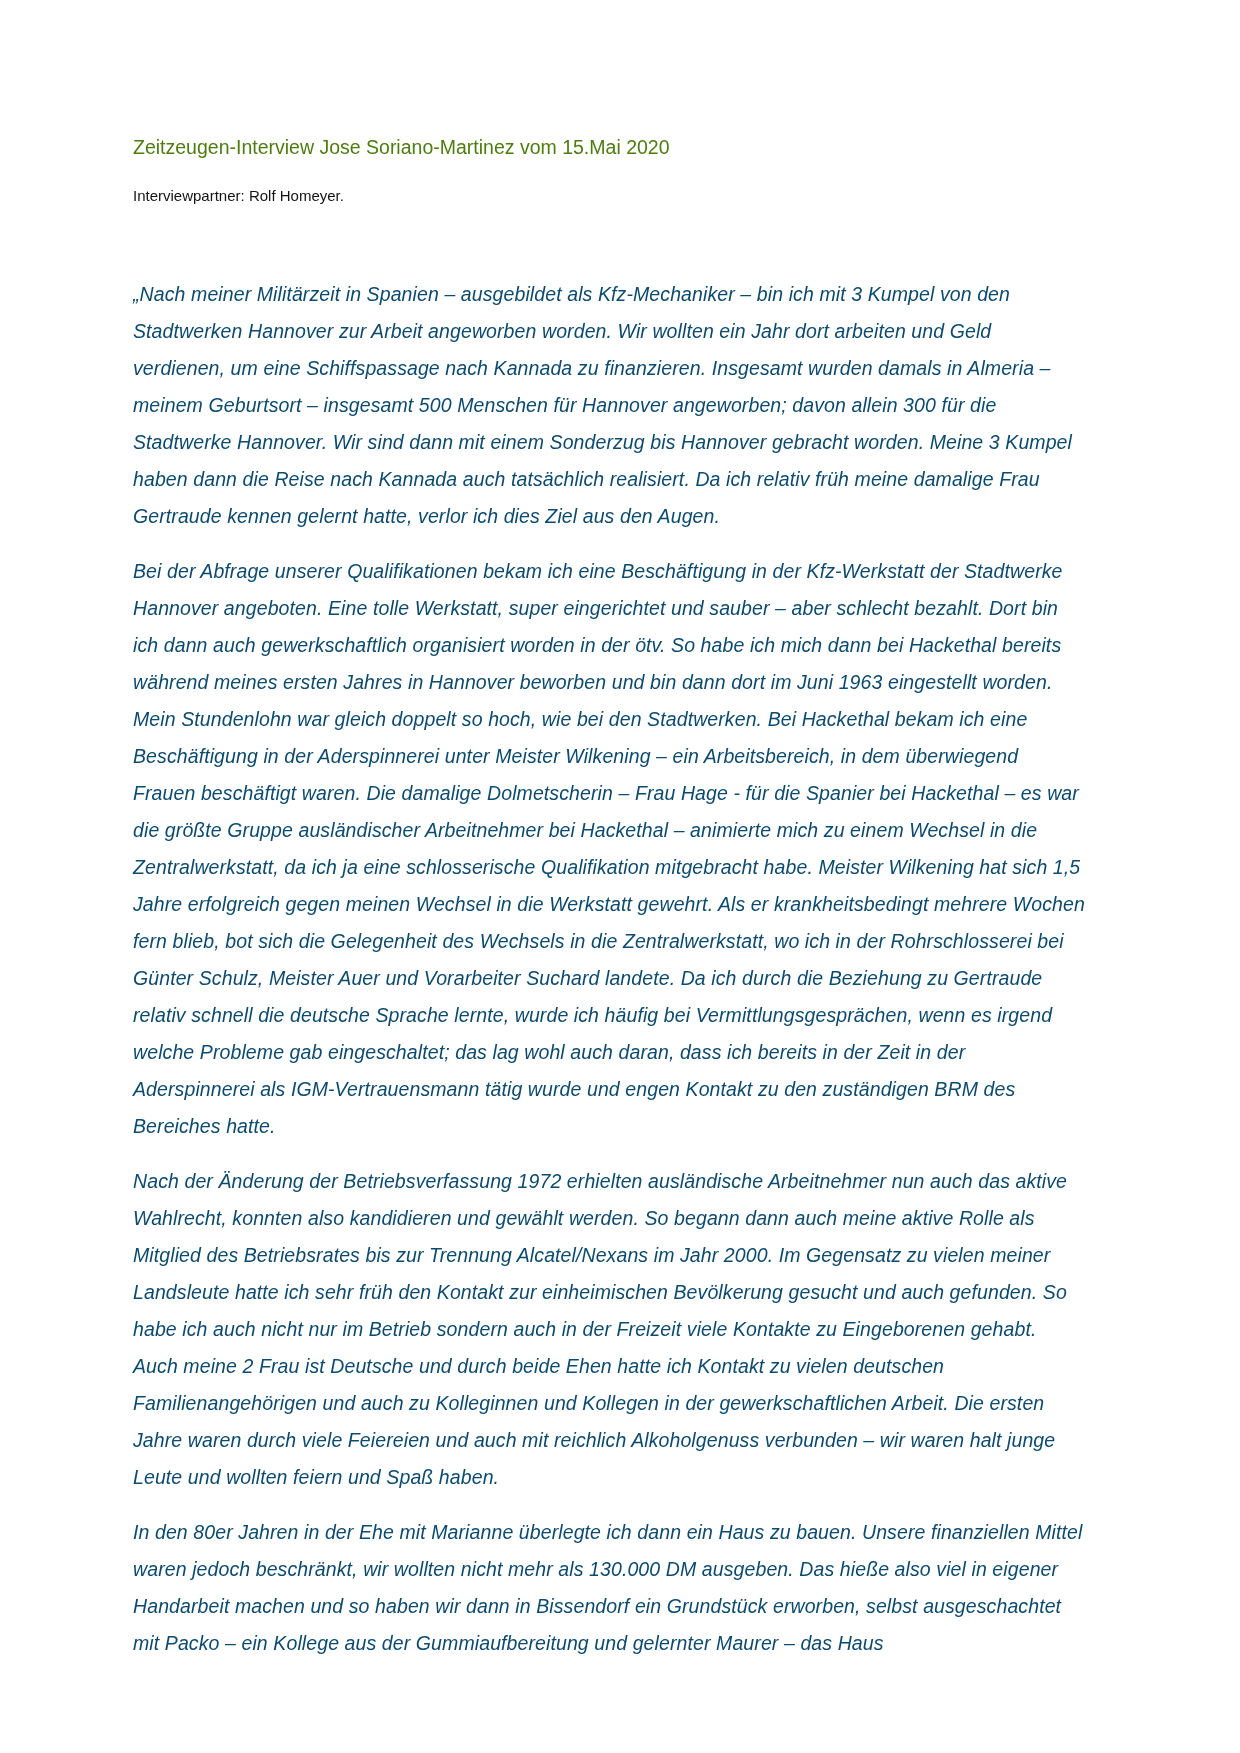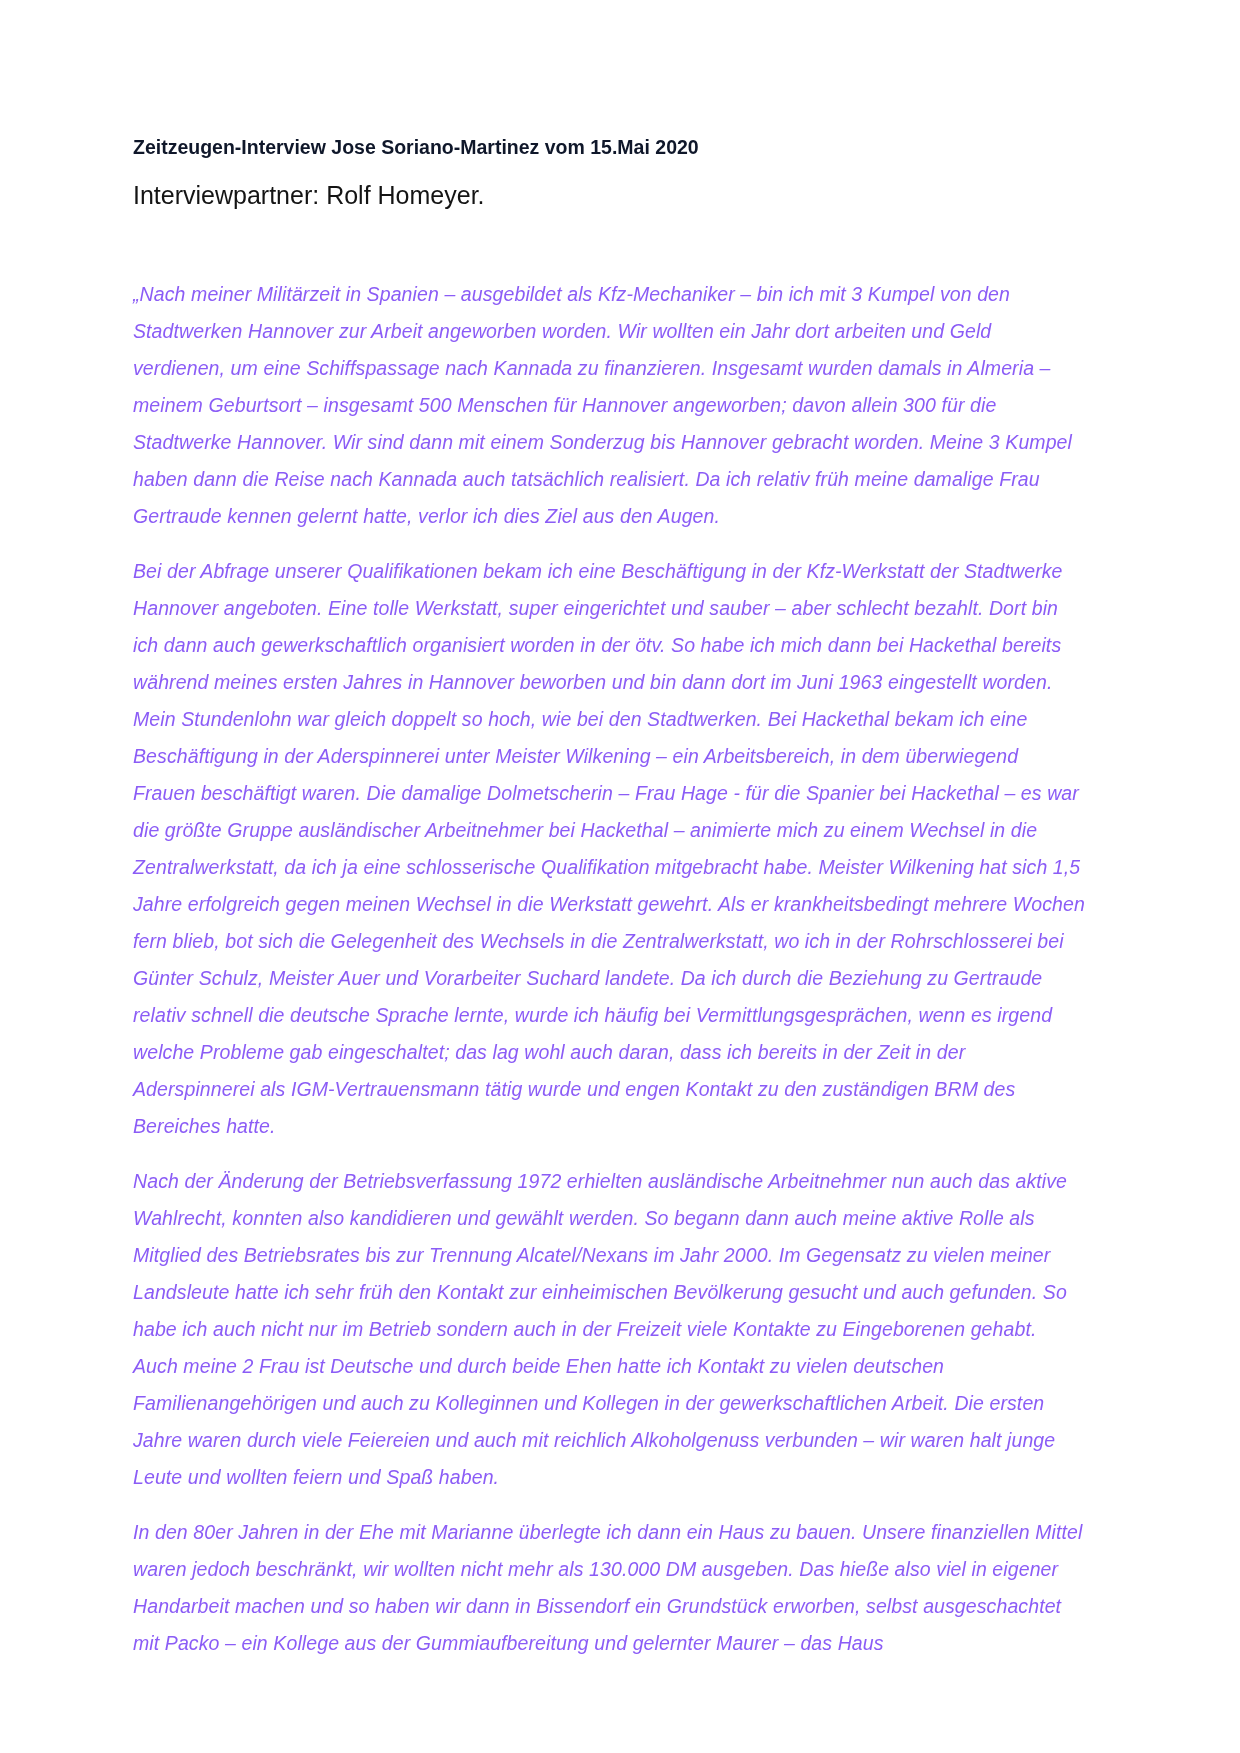--- a/index.html
+++ b/index.html
@@ -18,44 +18,44 @@
   }
   .content {
     position: absolute;
     top: 135px;
     left: 133px;
     width: 952px;
   }
   .doc-title {
     font-size: 19.5px;
     line-height: 25px;
-    font-weight: 700;
-    color: #0f172a;
+    font-weight: 400;
+    color: #4d7c0f;
     margin-bottom: 23px;
   }
   .interviewer {
-    font-size: 25px;
+    font-size: 15px;
     line-height: 25px;
     font-weight: 400;
     color: #141414;
     margin-bottom: 68px;
   }
   .intro {
     font-size: 19.5px;
     line-height: 25px;
     font-weight: 400;
     color: #141414;
     margin-bottom: 29px;
     white-space: pre-wrap;
   }
   .para {
     font-style: italic;
     font-size: 19.5px;
     line-height: 37px;
-    color: #8b5cf6;
+    color: #0c4a6e;
     margin-bottom: 18px;
     text-align: left;
     letter-spacing: 0.1px;
   }
 </style>
 </head>
 <body>
 
 <div class="page">
   <div class="content">

